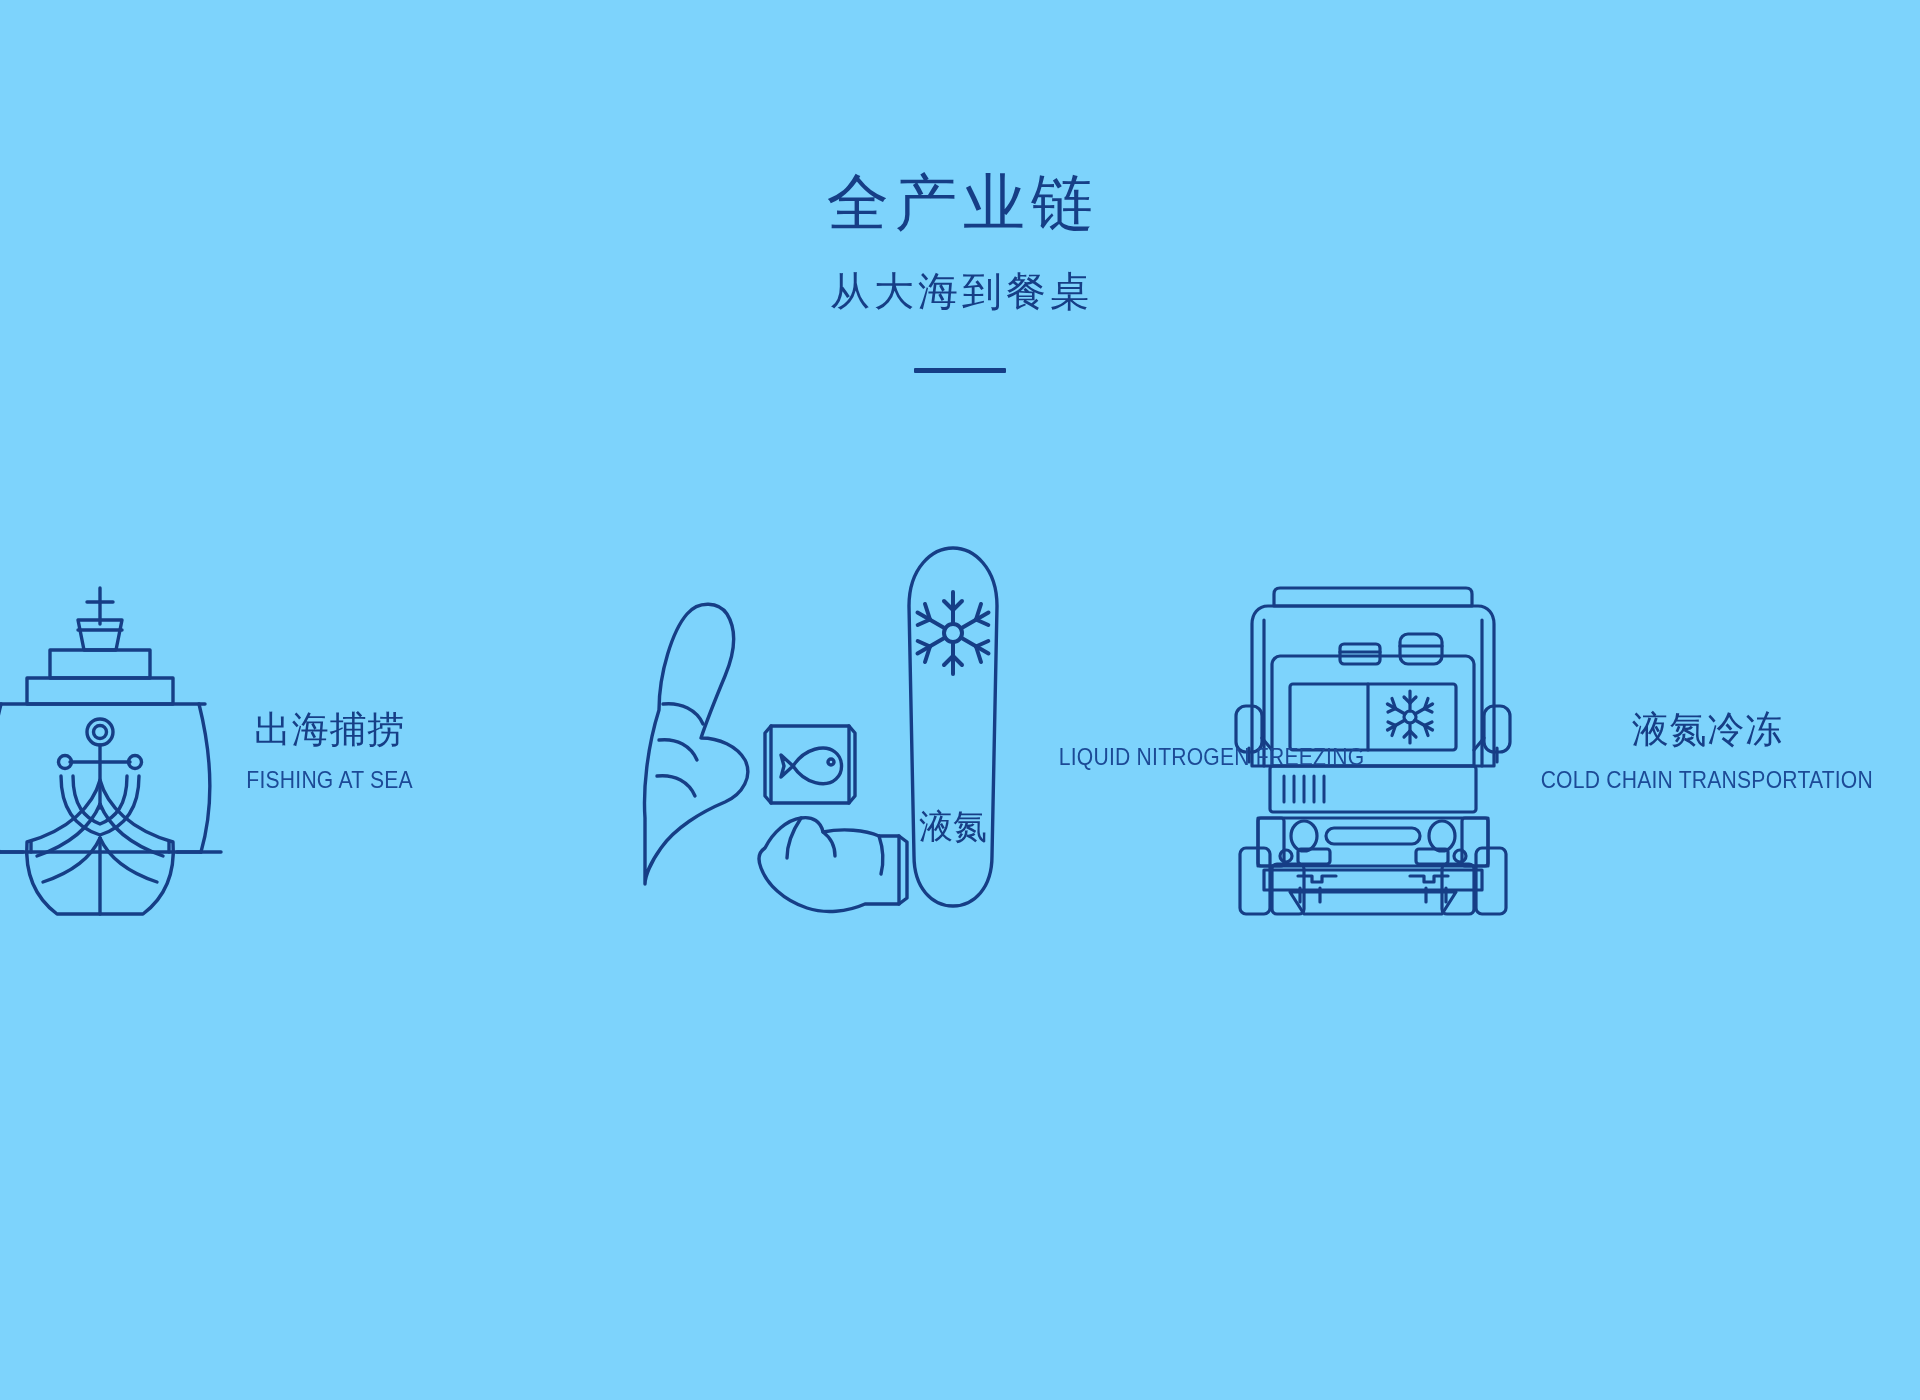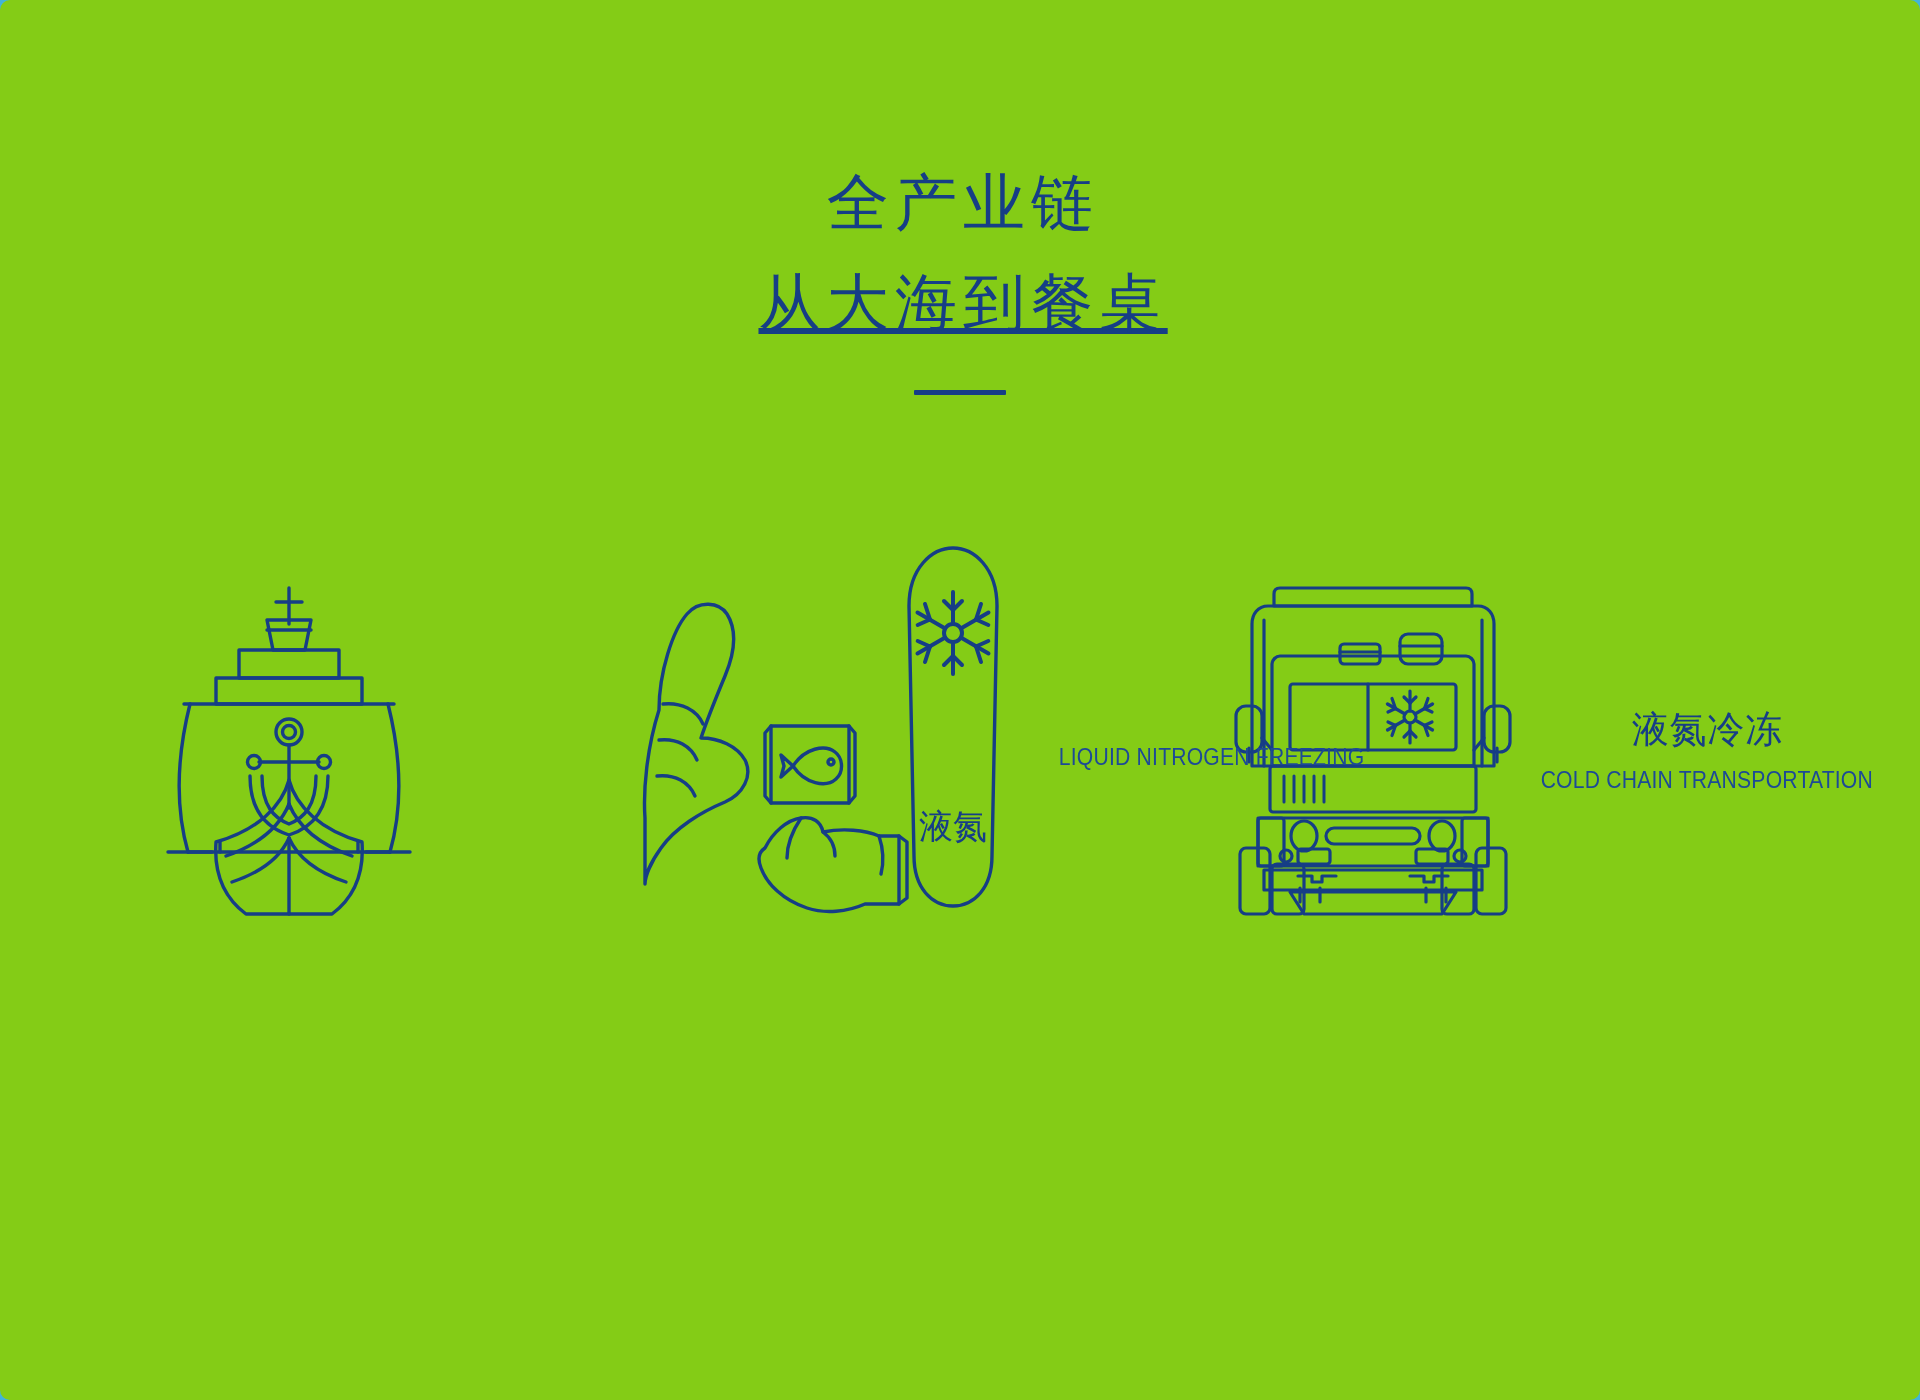--- a/index.html
+++ b/index.html
@@ -15,22 +15,21 @@
     background: #42b3dc;
     font-family: "Liberation Sans", "DejaVu Sans", sans-serif;
     color: #163e86;
     position: relative;
   }
 
   .page {
     position: relative;
     width: 1920px;
     height: 1400px;
-    background: #84cc16;
-    border-radius: 10px;
+    background: #7dd3fc;
   }
 
   
   .header {
     position: absolute;
     top: 0;
     left: 0;
     width: 1920px;
     padding-top: 172px;
     text-align: center;
@@ -44,22 +43,21 @@
     line-height: 1.0;
     white-space: nowrap;
   }
 
   .title-line-1 {
     font-size: 62px;
     margin-bottom: 38px;
   }
 
   .title-line-2 {
-    font-size: 62px;
-    text-decoration: underline;
+    font-size: 40px;
   }
 
   .title-divider {
     width: 92px;
     height: 5px;
     background: #163e86;
     margin: 56px auto 0 auto;
     border-radius: 1px;
   }
 
@@ -180,20 +178,24 @@
           <line x1="14" y1="272" x2="58" y2="272"></line>
           <line x1="212" y1="272" x2="256" y2="272"></line>
 
           <path d="M135 200 C128 226 104 250 62 262 C60 290 68 316 92 334 L178 334 C202 316 210 290 208 262 C166 250 142 226 135 200 Z"></path>
           <path d="M135 224 C126 246 106 264 72 276"></path>
           <path d="M135 224 C144 246 164 264 198 276"></path>
           <path d="M135 258 C126 278 108 292 78 302"></path>
           <path d="M135 258 C144 278 162 292 192 302"></path>
           <line x1="135" y1="258" x2="135" y2="334"></line>
         </svg>
+      </div>
+      <div class="step-labels">
+        <div class="label-cn">出海捕捞</div>
+        <div class="label-en">FISHING AT SEA</div>
       </div>
     </div>
 
     <div class="step step-2">
       <div class="step-icon">
         <svg width="300" height="340" viewBox="0 0 300 340" fill="none" stroke="#163e86" stroke-width="3.4" stroke-linecap="round" stroke-linejoin="round">
 
           <path d="M44 130 C44 92 58 50 72 34 C84 20 104 22 112 34 C122 50 120 72 110 96
                    C100 120 92 140 86 158 C104 158 122 166 130 180
                    C138 196 128 214 110 222 C86 232 60 248 46 268

